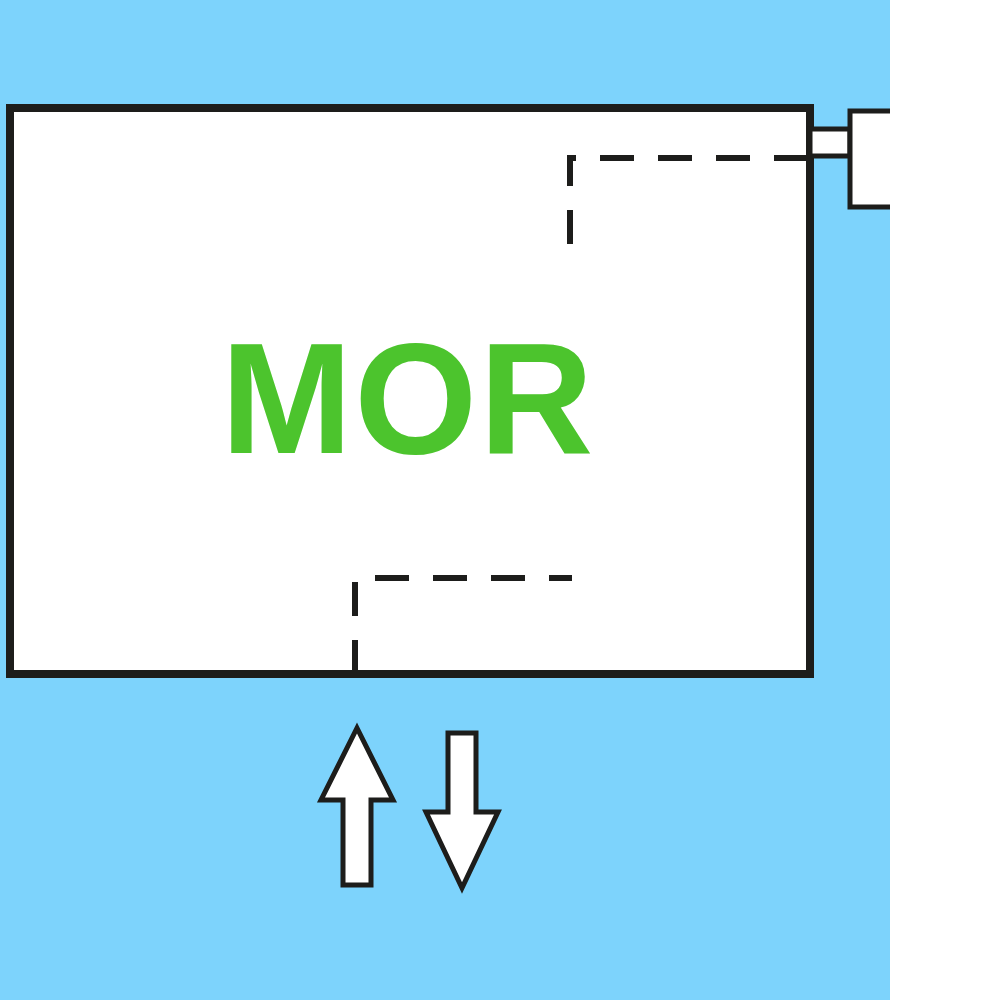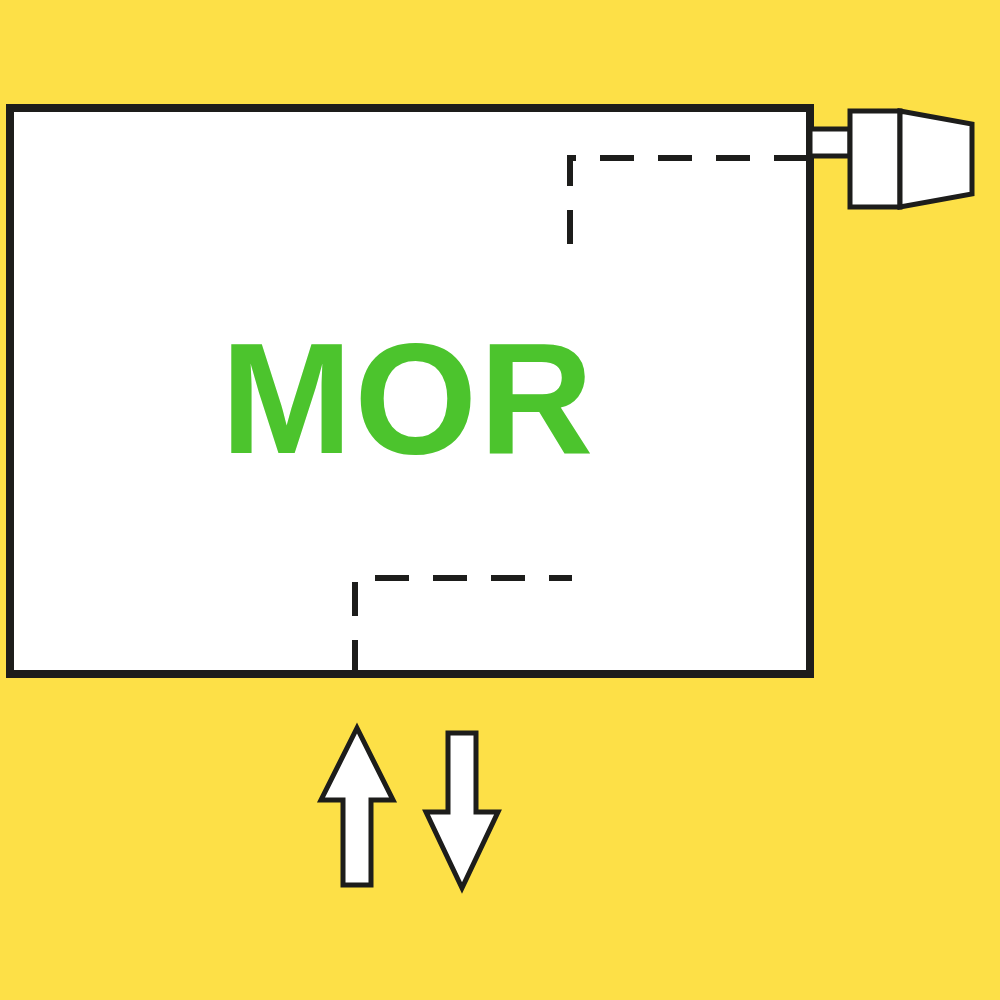--- a/index.html
+++ b/index.html
@@ -5,23 +5,23 @@
   html, body {
     margin: 0;
     padding: 0;
     width: 1000px;
     height: 1000px;
     background: #ffffff;
     font-family: "Liberation Sans", sans-serif;
   }
   .stage {
     position: relative;
-    width: 1000px;
+    width: 890px;
     height: 1000px;
-    background: #fde047;
+    background: #7dd3fc;
     overflow: hidden;
   }
   svg {
     display: block;
   }
   .diagram-label {
     font-family: "Liberation Sans", "DejaVu Sans", sans-serif;
     font-weight: bold;
     letter-spacing: 2px;
   }

